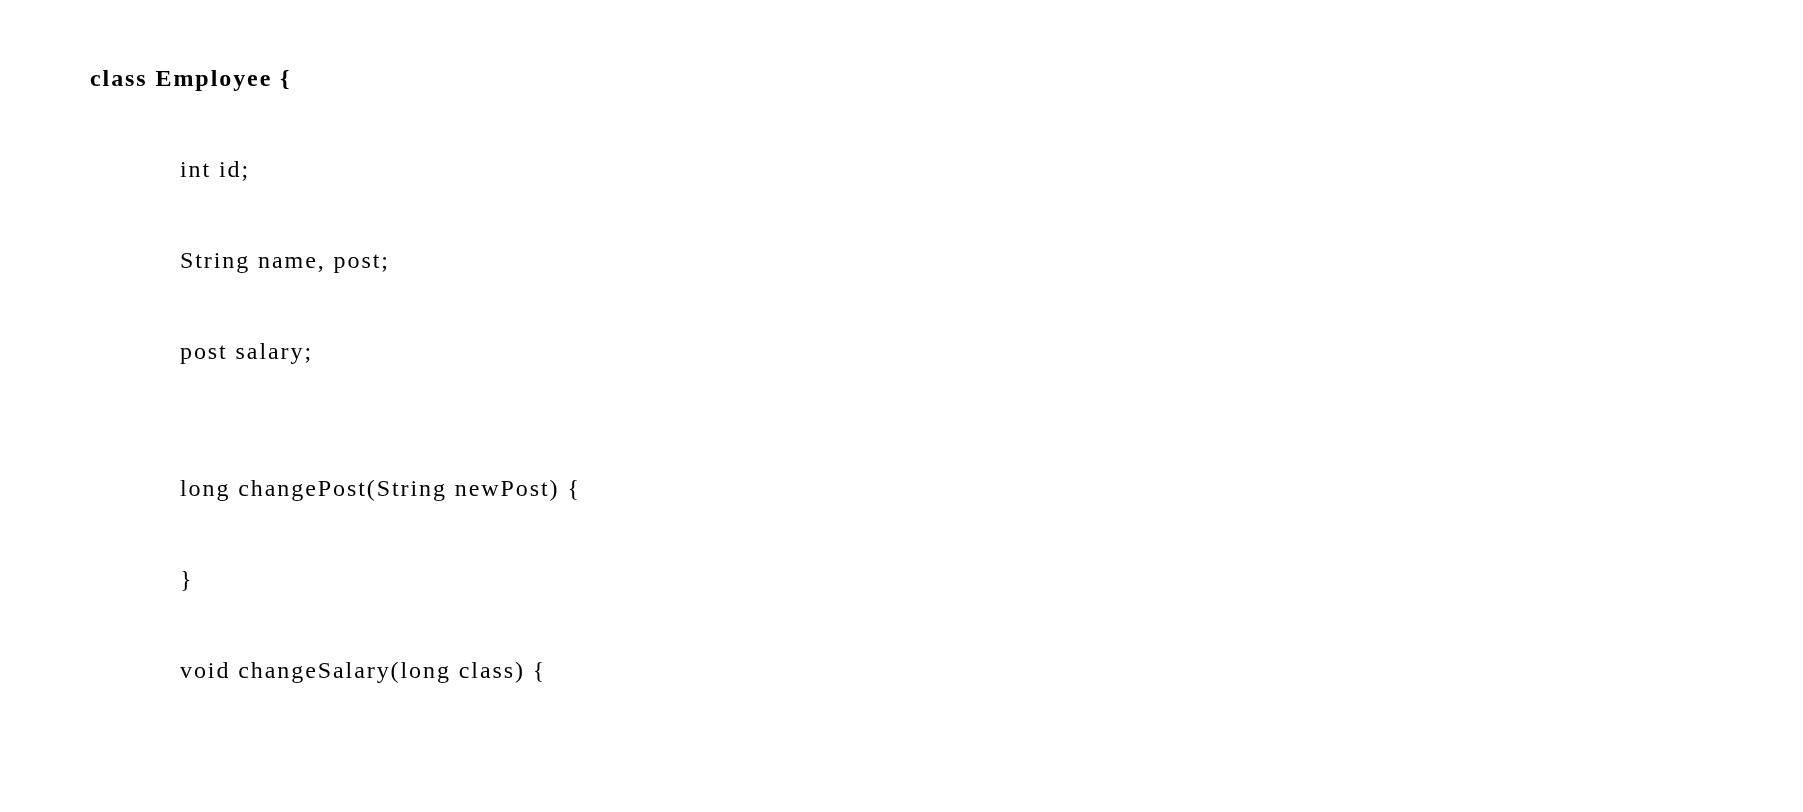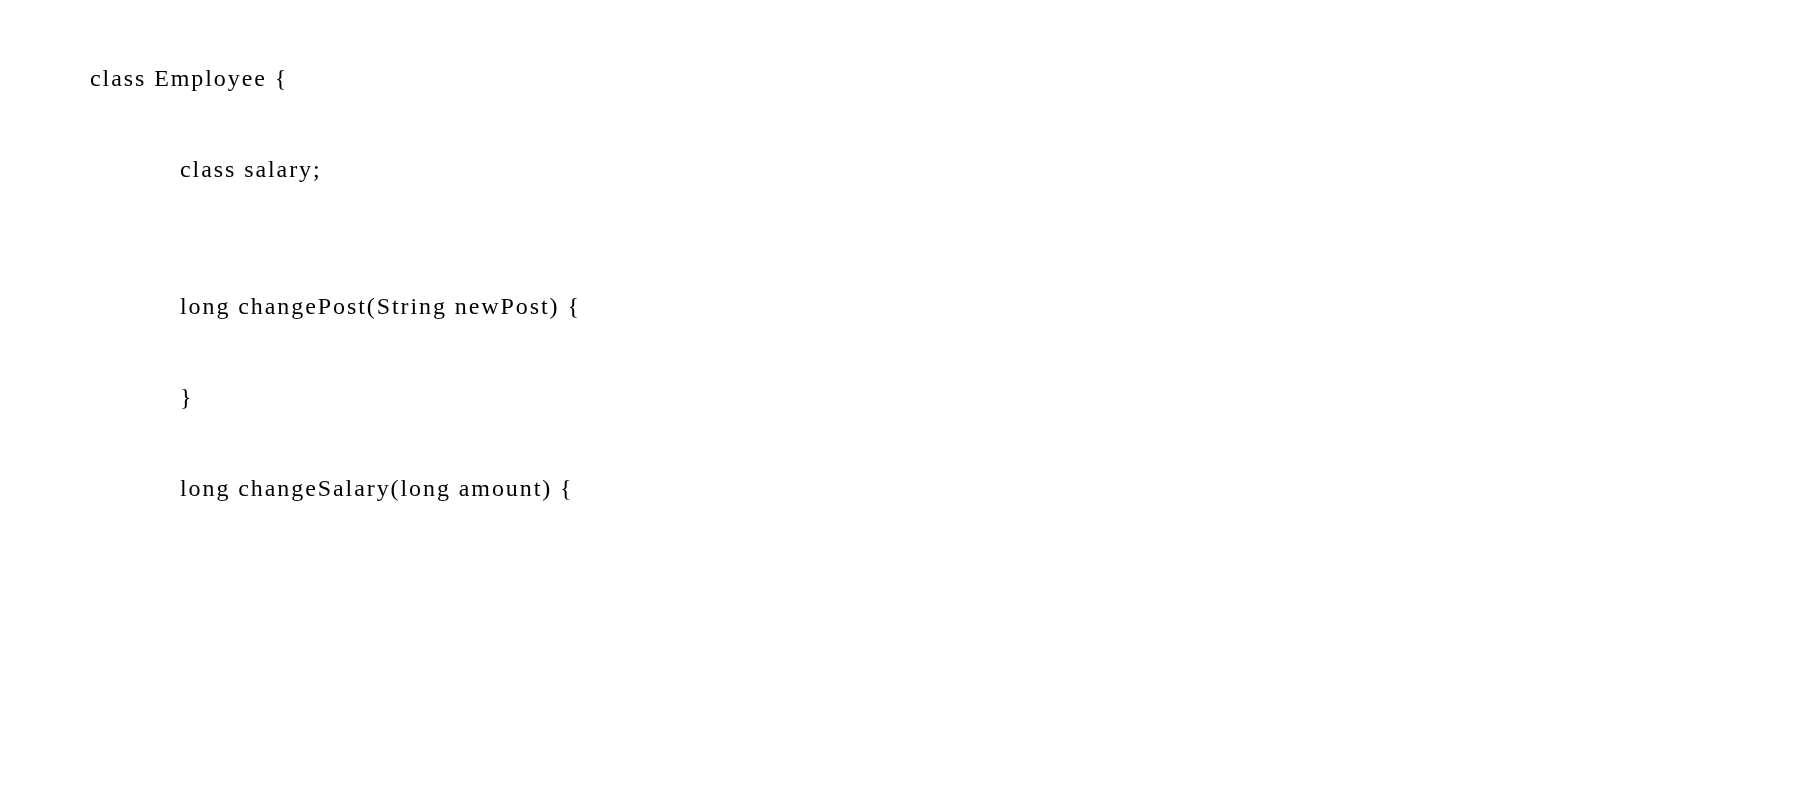--- a/index.html
+++ b/index.html
@@ -14,38 +14,41 @@
       overflow: hidden;
     }
     .code-container {
       padding: 10px 40px 10px 90px;
       line-height: 1.9;
       white-space: pre;
       letter-spacing: 0.08em;
     }
     .indent-1 {
       padding-left: 0;
+      font-weight: bold;
     }
     .indent-2 {
       padding-left: 90px;
     }
     .indent-3 {
       padding-left: 130px;
     }
   </style>
 </head>
 <body>
 
 <div class="code-container">
 <div class="indent-1">class Employee {</div>
-<div class="indent-2">class salary;</div>
+<div class="indent-2">int id;</div>
+<div class="indent-2">String name, post;</div>
+<div class="indent-2">post salary;</div>
 <div class="indent-2"></div>
 <div class="indent-2">long changePost(String newPost) {</div>
 <div class="indent-2">}</div>
-<div class="indent-2">long changeSalary(long amount) {</div>
+<div class="indent-2">void changeSalary(long class) {</div>
 
 
 
 
 
 
 
 </div>
 
 </body></html>

